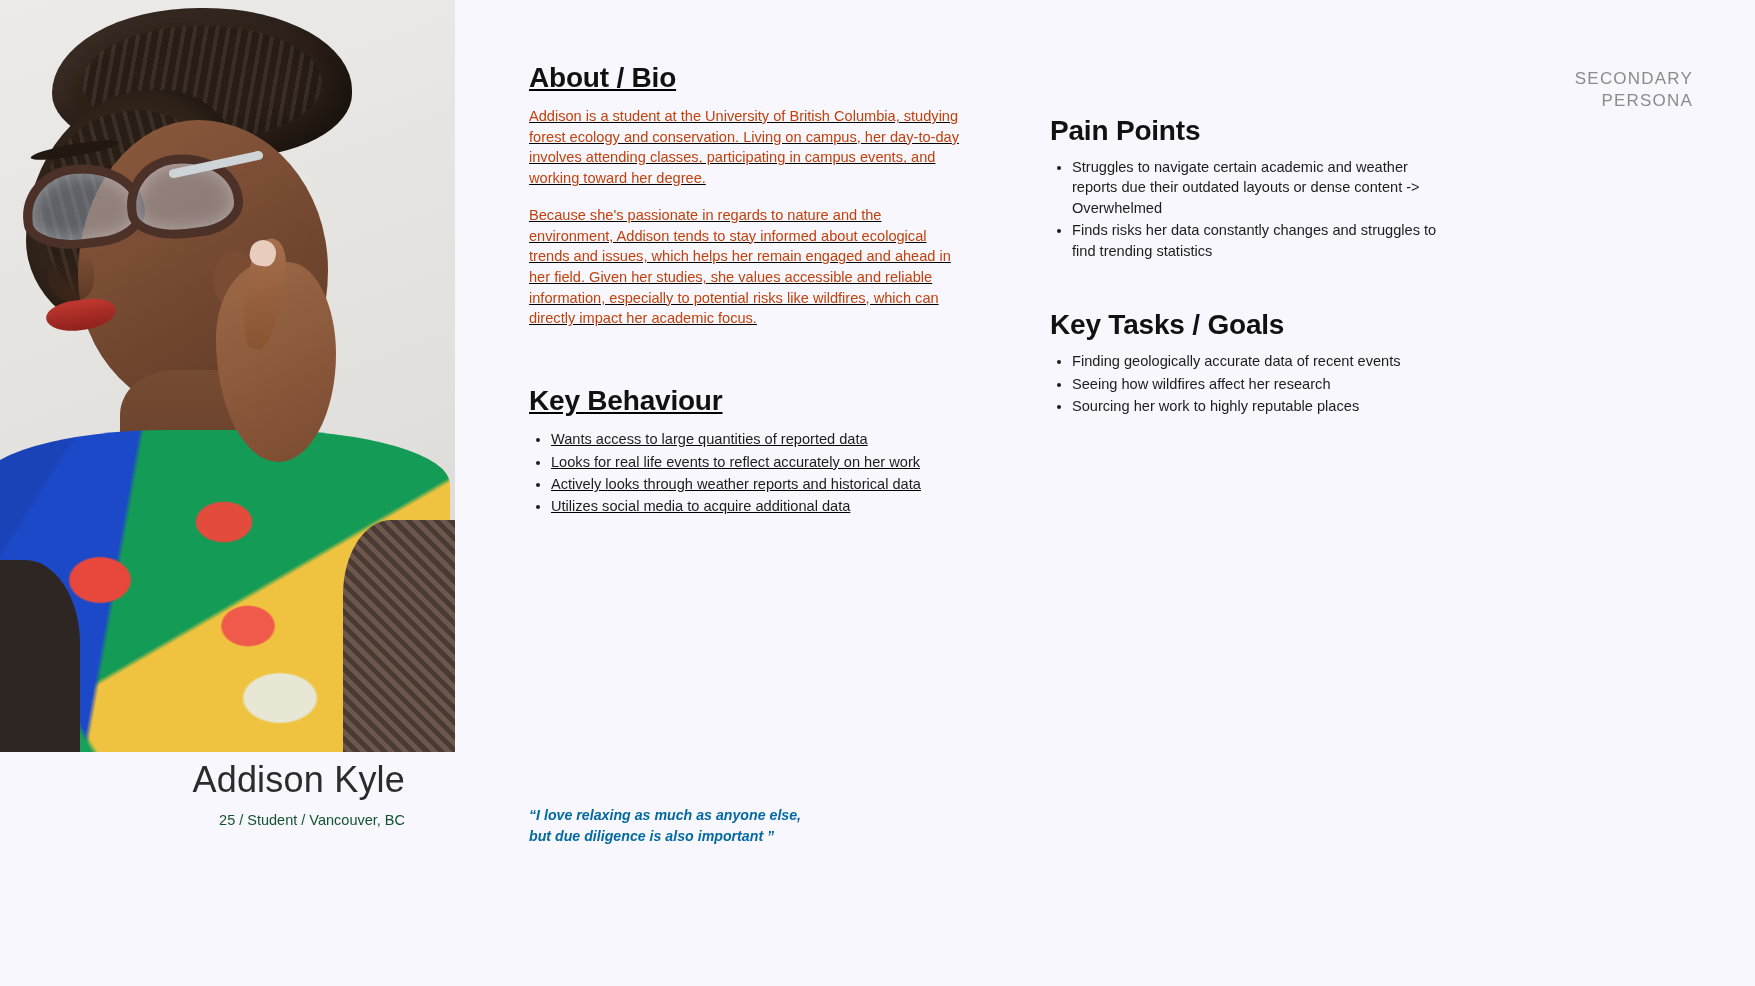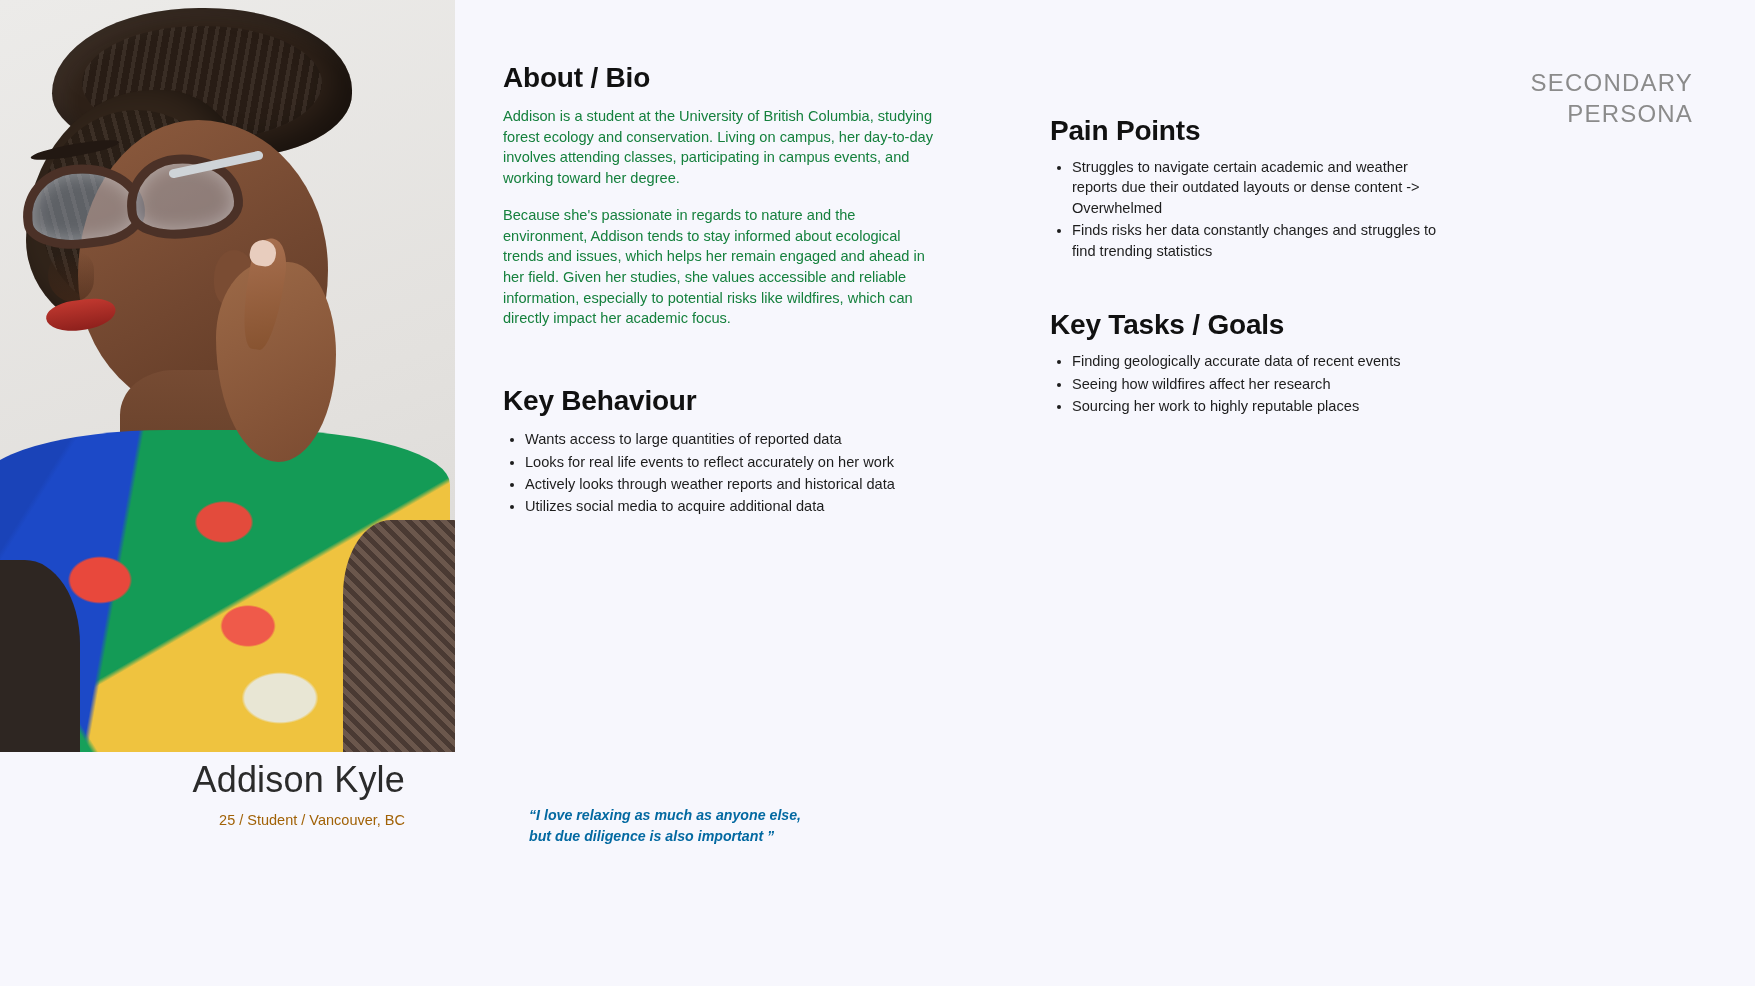--- a/index.html
+++ b/index.html
@@ -203,40 +203,41 @@
   #persona-name {
     font-size: 36px;
     font-weight: 400;
     color: #2b2b2b;
     letter-spacing: .2px;
     line-height: 1.1;
   }
   #persona-meta {
     margin-top: 12px;
     font-size: 14.5px;
-    color: #a16207;
+    color: #14532d;
   }
 
   
   #mid-col {
     position: absolute;
-    left: 503px; top: 62px;
+    left: 529px; top: 62px;
     width: 450px;
+    text-decoration: underline;
   }
   h2.sec-title {
     font-size: 28px;
     font-weight: 700;
     color: #111;
     margin: 0 0 12px 0;
     letter-spacing: -0.2px;
   }
   p.body {
     font-size: 14.6px;
     line-height: 1.42;
-    color: #15803d;
+    color: #c2410c;
     margin: 0 0 16px 0;
     max-width: 440px;
   }
   ul.bullets {
     margin: 0;
     padding-left: 22px;
     list-style: disc;
   }
   ul.bullets li {
     font-size: 14.6px;
@@ -266,21 +267,21 @@
   }
   #right-col h2.sec-title { margin-bottom: 10px; }
   .block-gap-lg { margin-top: 33px; }
   .block-gap-md { margin-top: 48px; }
 
   
   #secondary-persona {
     position: absolute;
     right: 62px; top: 68px;
     text-align: right;
-    font-size: 24px;
+    font-size: 17px;
     letter-spacing: 1.2px;
     line-height: 1.28;
     color: #8b8b8b;
   }
 </style>
 </head>
 <body>
 
 <div id="page">
 

